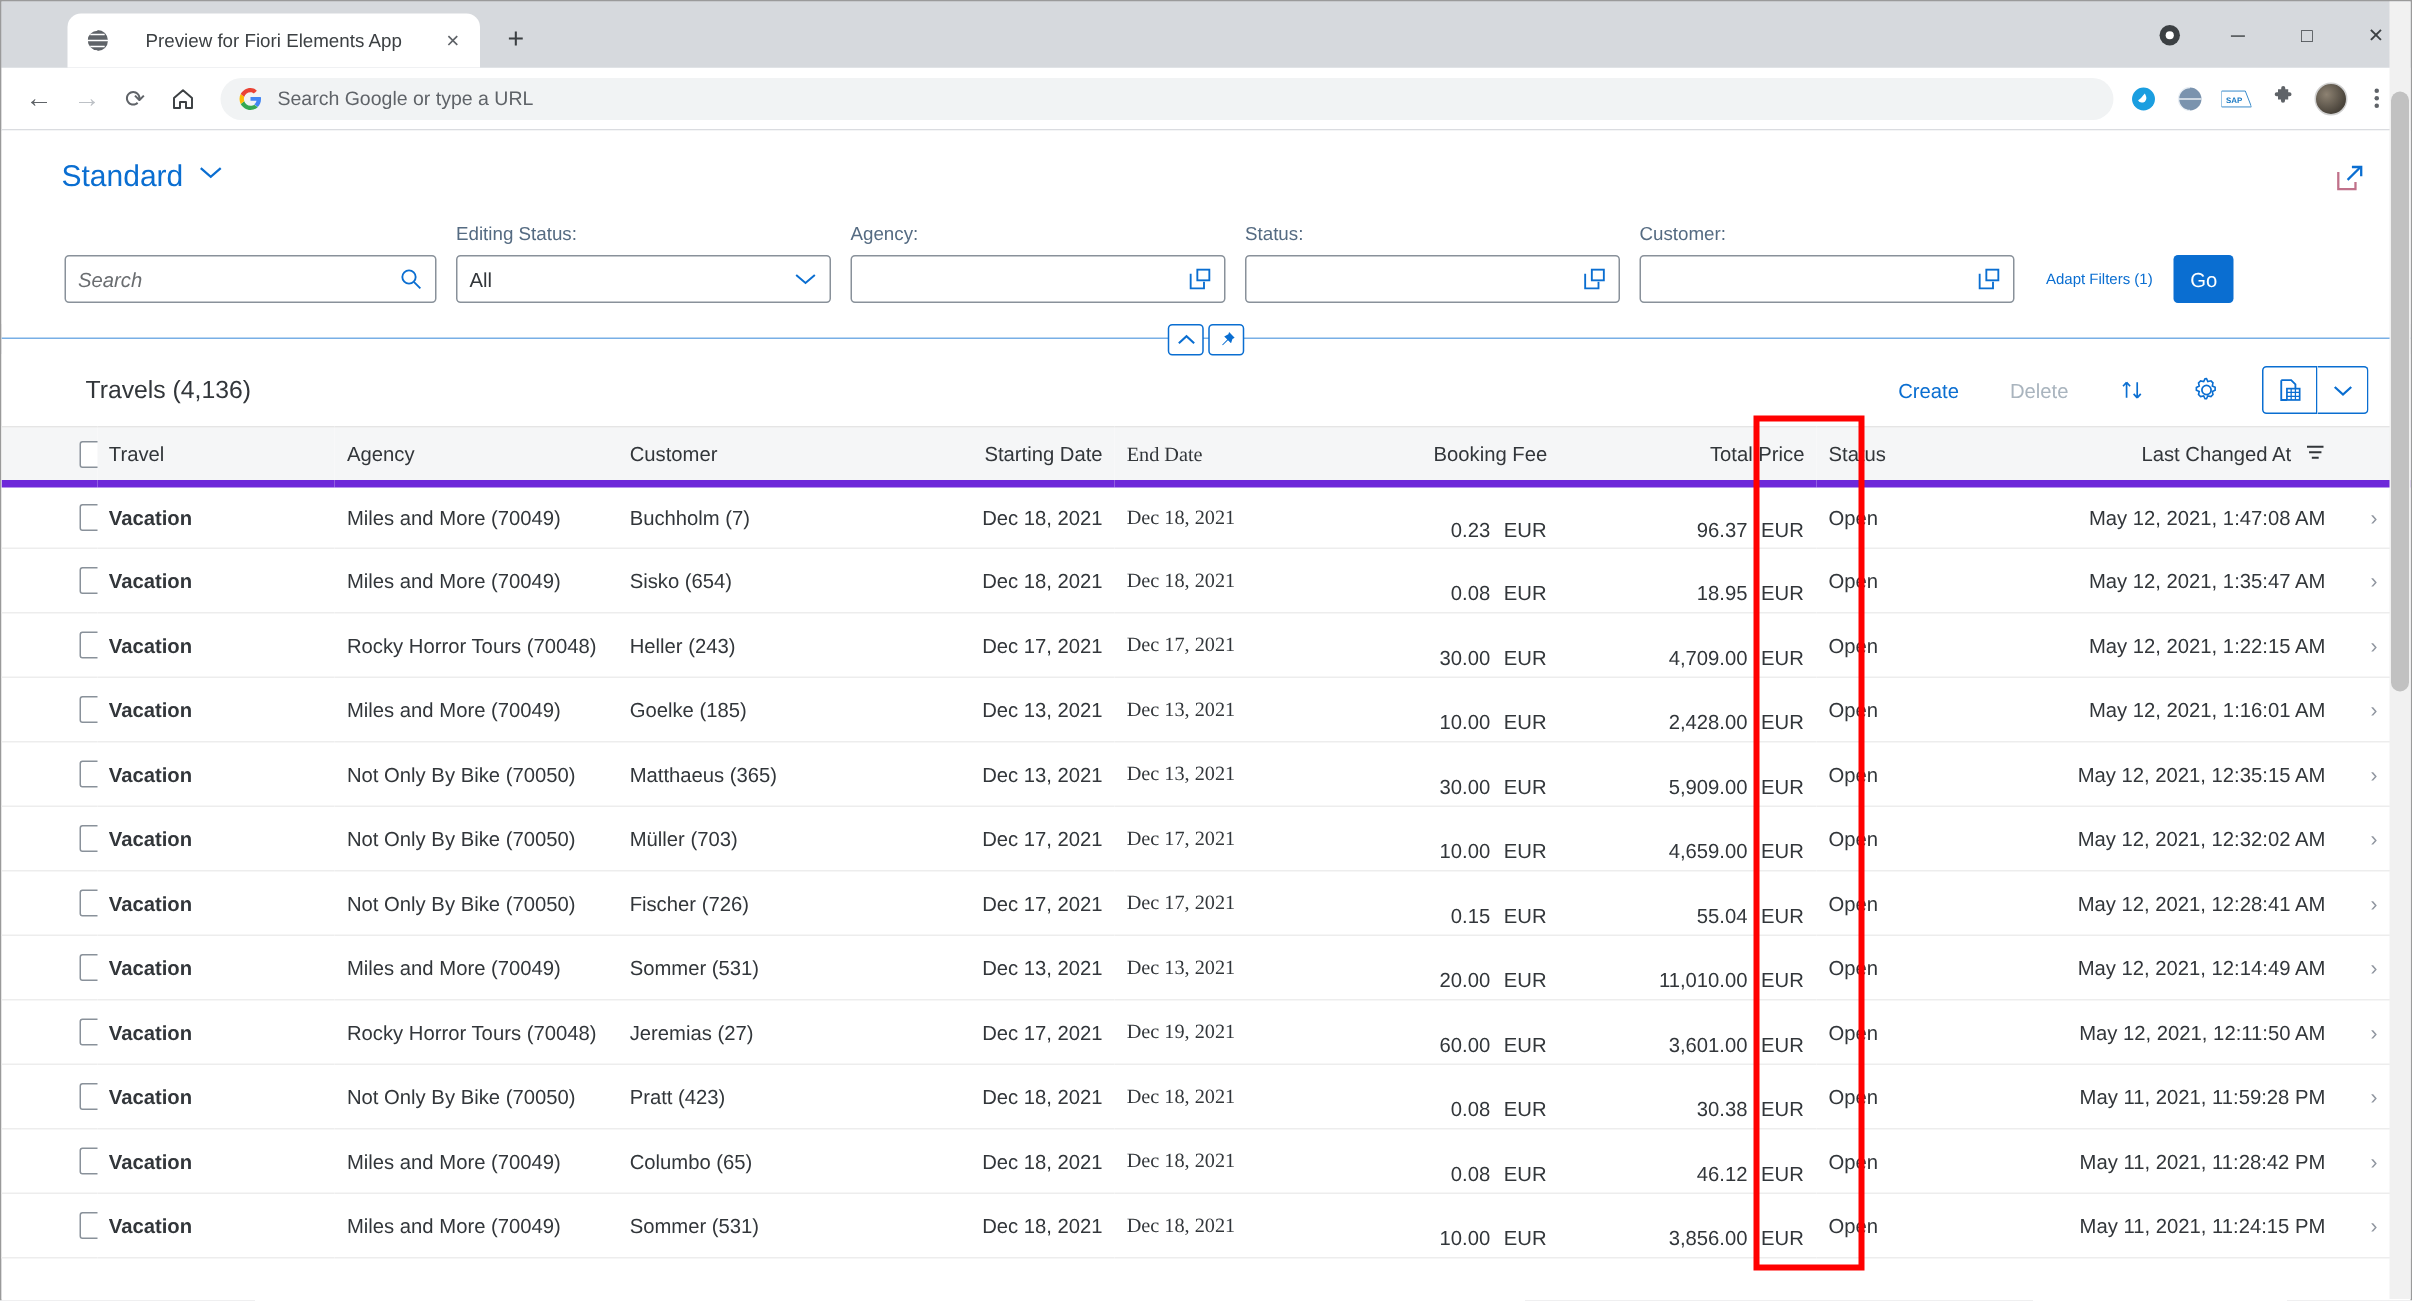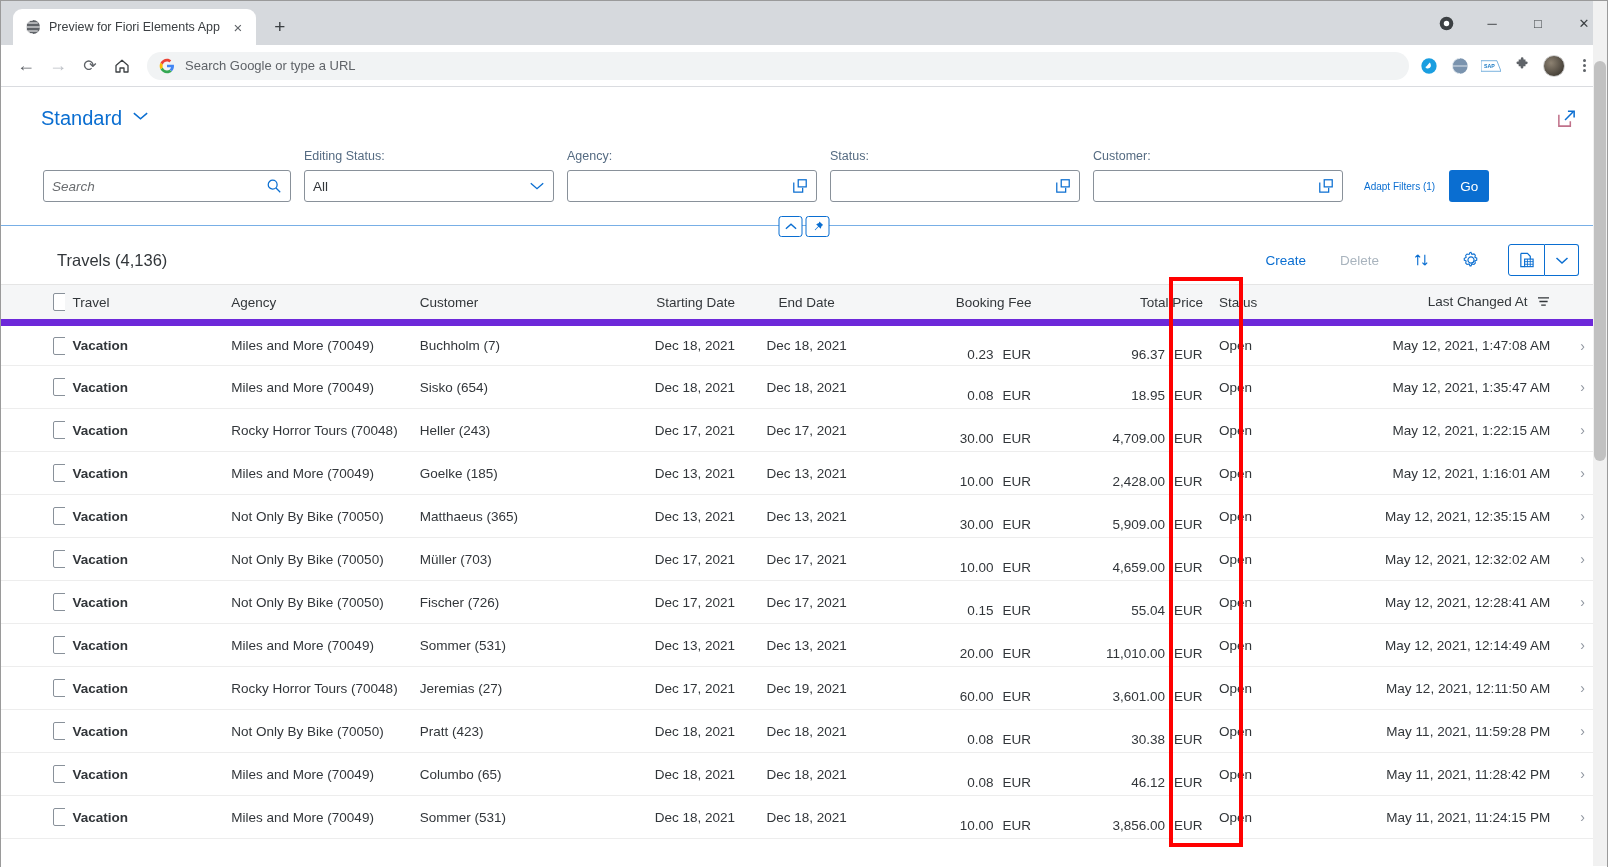--- a/index.html
+++ b/index.html
@@ -14,21 +14,21 @@
   
   .browser { width: 1608px; height: 867px; position: relative;
              border: 1px solid #9a9a9a; background:#d6d9dd; }
   .tabstrip {
     height: 44px; background: #d6d9dd; display: flex; align-items: flex-end;
     padding-left: 12px; position: relative;
   }
   .tab {
     height: 36px; min-width: 235px; background: #ffffff;
     border-radius: 9px 9px 0 0; display: flex; align-items: center;
-    padding: 0 8px 0 12px; gap: 8px; position: relative;
+    padding: 0 8px 0 12px; gap: 24px; position: relative; margin-left: 32px;
   }
   .tab-favicon { width: 16px; height: 16px; flex: 0 0 16px; }
   .tab-title {
     font-size: 12.5px; color: #3c4043; white-space: nowrap;
     overflow: hidden; text-overflow: ellipsis; flex: 1;
   }
   .tab-close { width: 20px; height: 20px; display:flex; align-items:center;
                justify-content:center; border-radius: 50%; color:#5f6368;
                font-size: 15px; line-height: 1; }
   .newtab { width: 28px; height: 28px; margin: 0 0 4px 10px;
@@ -126,34 +126,34 @@
   .seg { display:flex; margin-left: 4px; }
   .seg-btn { height: 32px; border: 1px solid #0a6ed1; background:#fff;
              display:flex; align-items:center; justify-content:center;
              color:#0a6ed1; }
   .seg-btn.main { width: 37px; border-radius: 3px 0 0 3px; }
   .seg-btn.arrow { width: 34px; border-radius: 0 3px 3px 0; border-left: none; }
 
   table { width: 100%; border-collapse: collapse; table-layout: fixed; }
   thead th {
     background:#f5f6f7; height: 38px; font-weight: 400; font-size: 13.5px;
-    color:#32363a; text-align:left; border-bottom: 7px solid #6d28d9;
+    color:#32363a; text-align:left; border-bottom: 5px solid #6d28d9;
     border-top: 1px solid #e5e5e5; padding: 0 8px; vertical-align: middle;
   }
   tbody td {
     height: 43px; font-size: 13.5px; color:#32363a; padding: 0 8px;
     border-bottom: 1px solid #ededed; vertical-align: middle;
     white-space: nowrap; overflow: hidden;
   }
   .c-sel   { width: 52px; padding-left: 52px !important; }
   .c-travel{ width: 150px; }
   .c-agency{ width: 178px; }
   .c-cust  { width: 185px; }
   .c-sdate { width: 128px; text-align: right; }
-  .c-edate { width: 120px; text-align: center; }
+  .c-edate { width: 120px; text-align: left; font-family: Liberation Serif, serif; }
   .c-fee   { width: 160px; text-align: right; }
   .c-price { width: 162px; text-align: right; }
   .c-status{ width: 78px; }
   .c-chg   { width: 250px; text-align: right; }
   .c-nav   { width: 46px; text-align: center; }
 
   .chk { width: 18px; height: 18px; border: 1px solid #89919a; border-radius: 2px;
          background:#fff; display:block; }
   .travel-txt { font-weight: bold; }
   .money { display:inline-block; }

